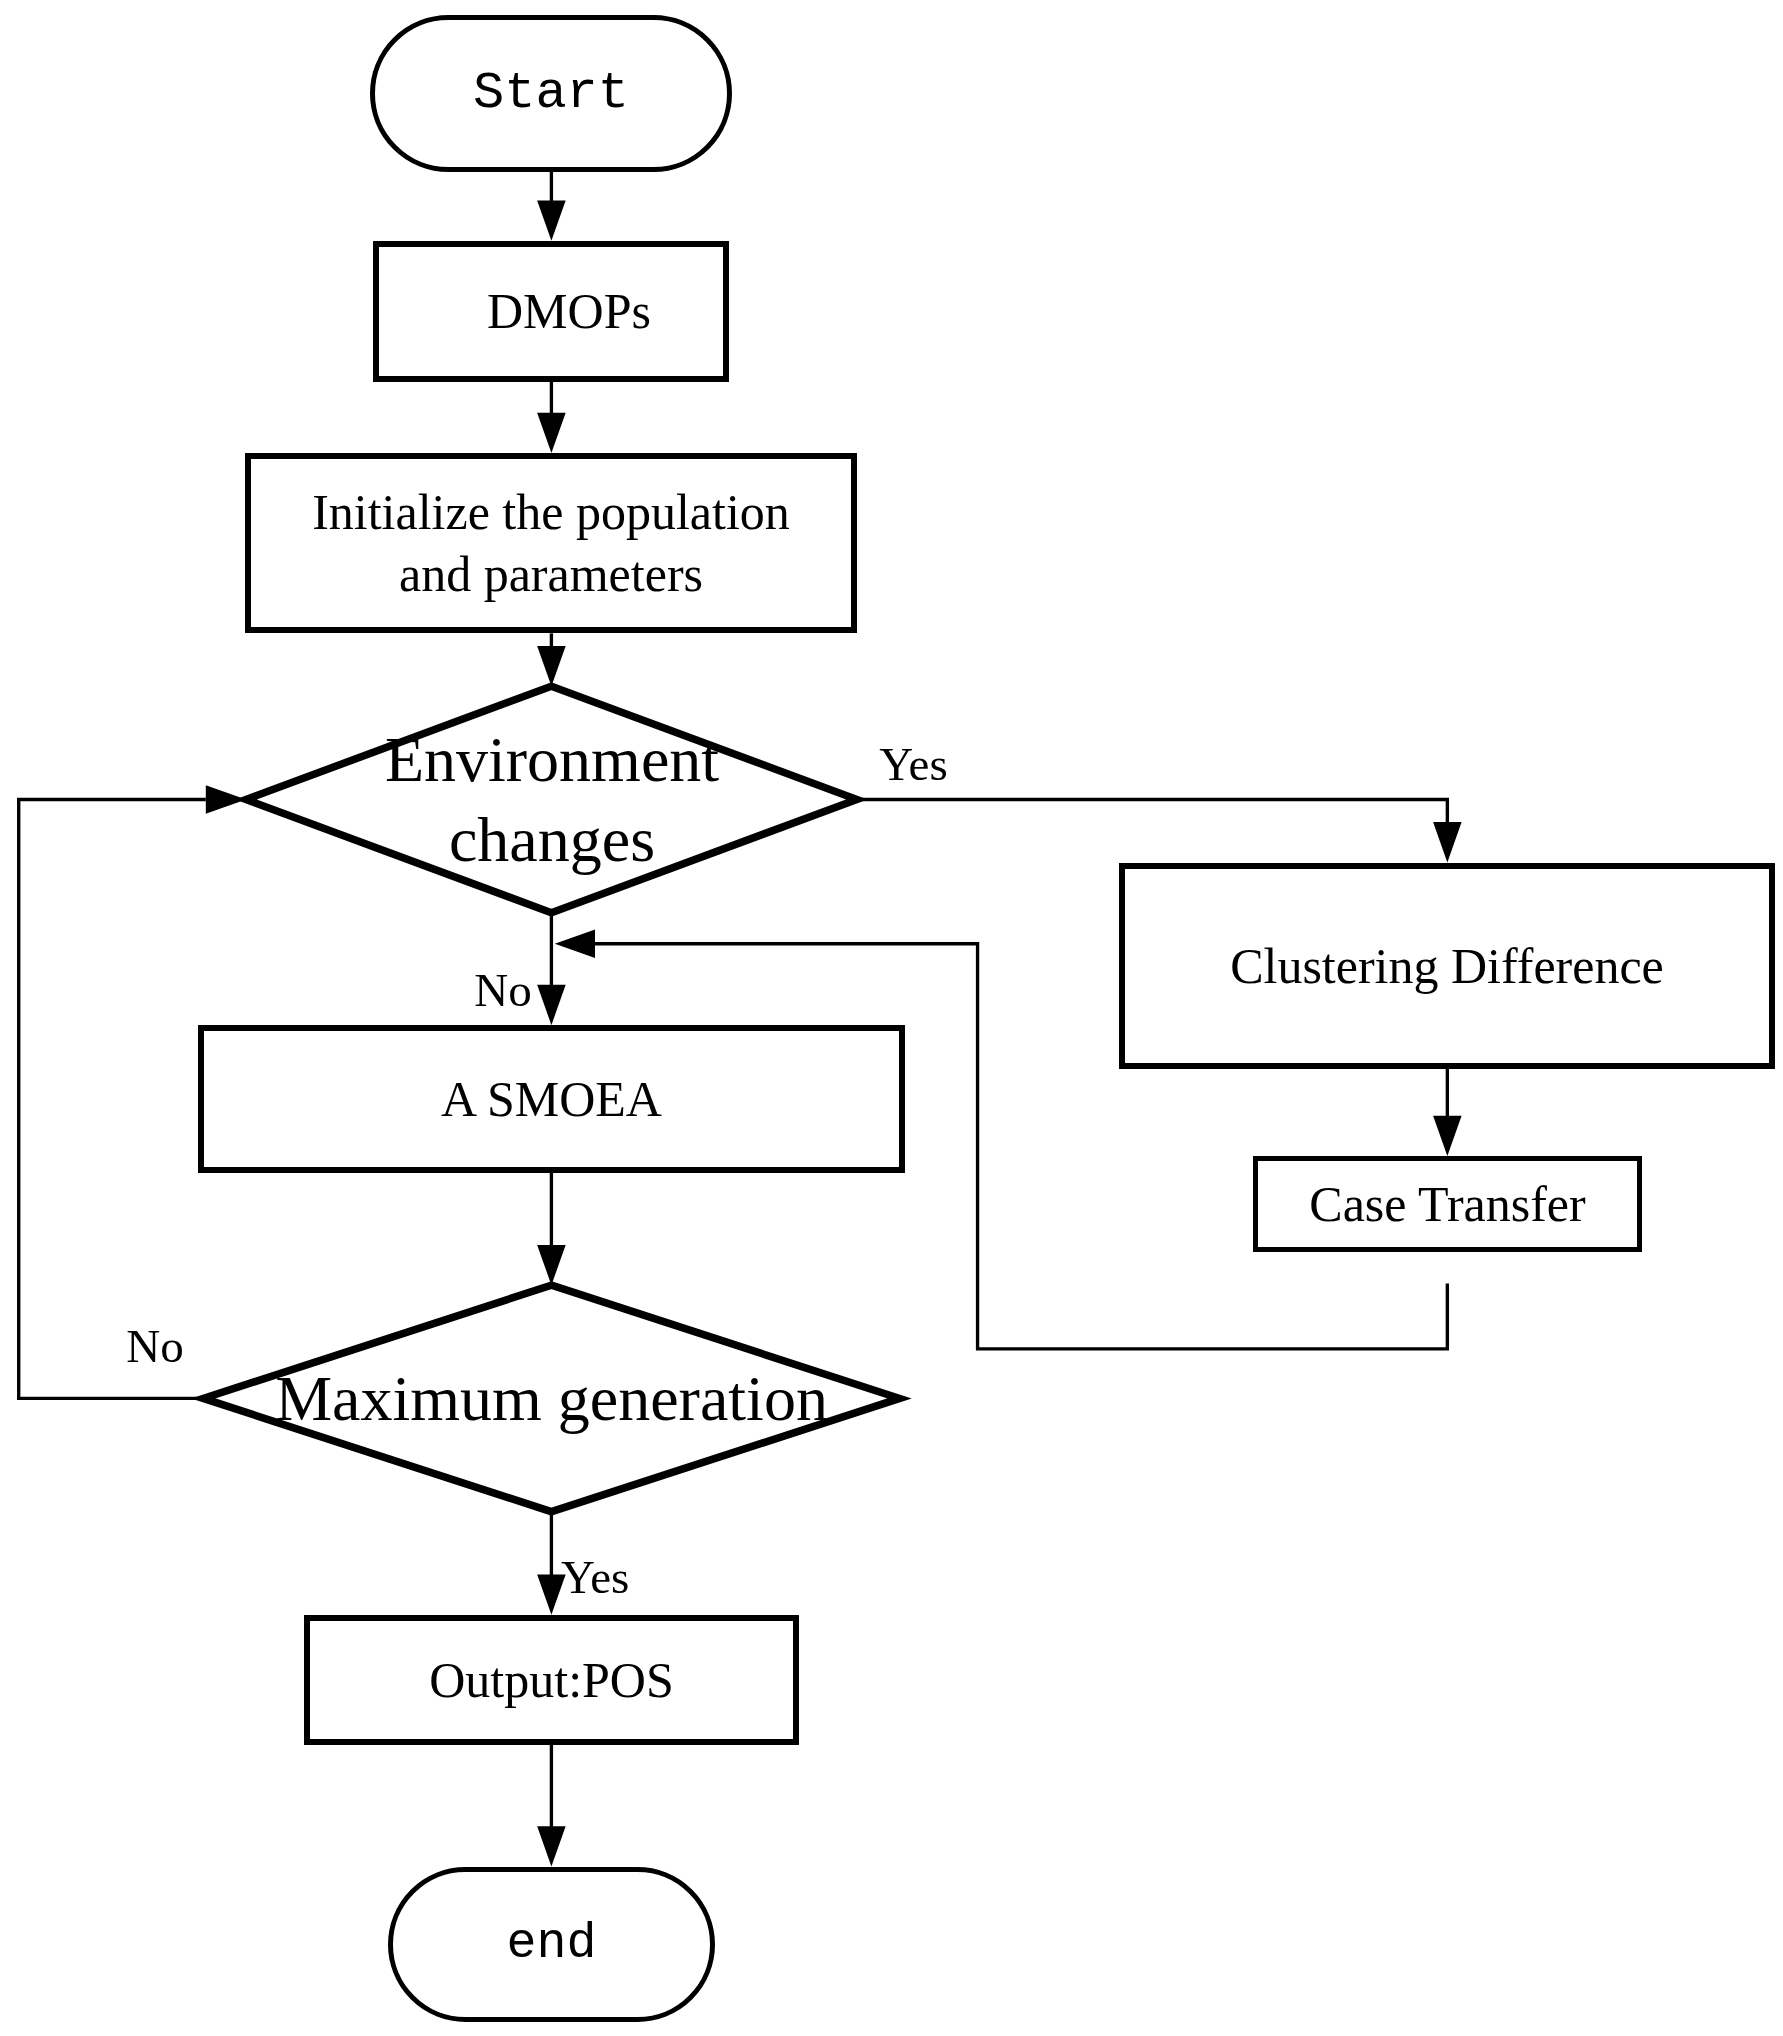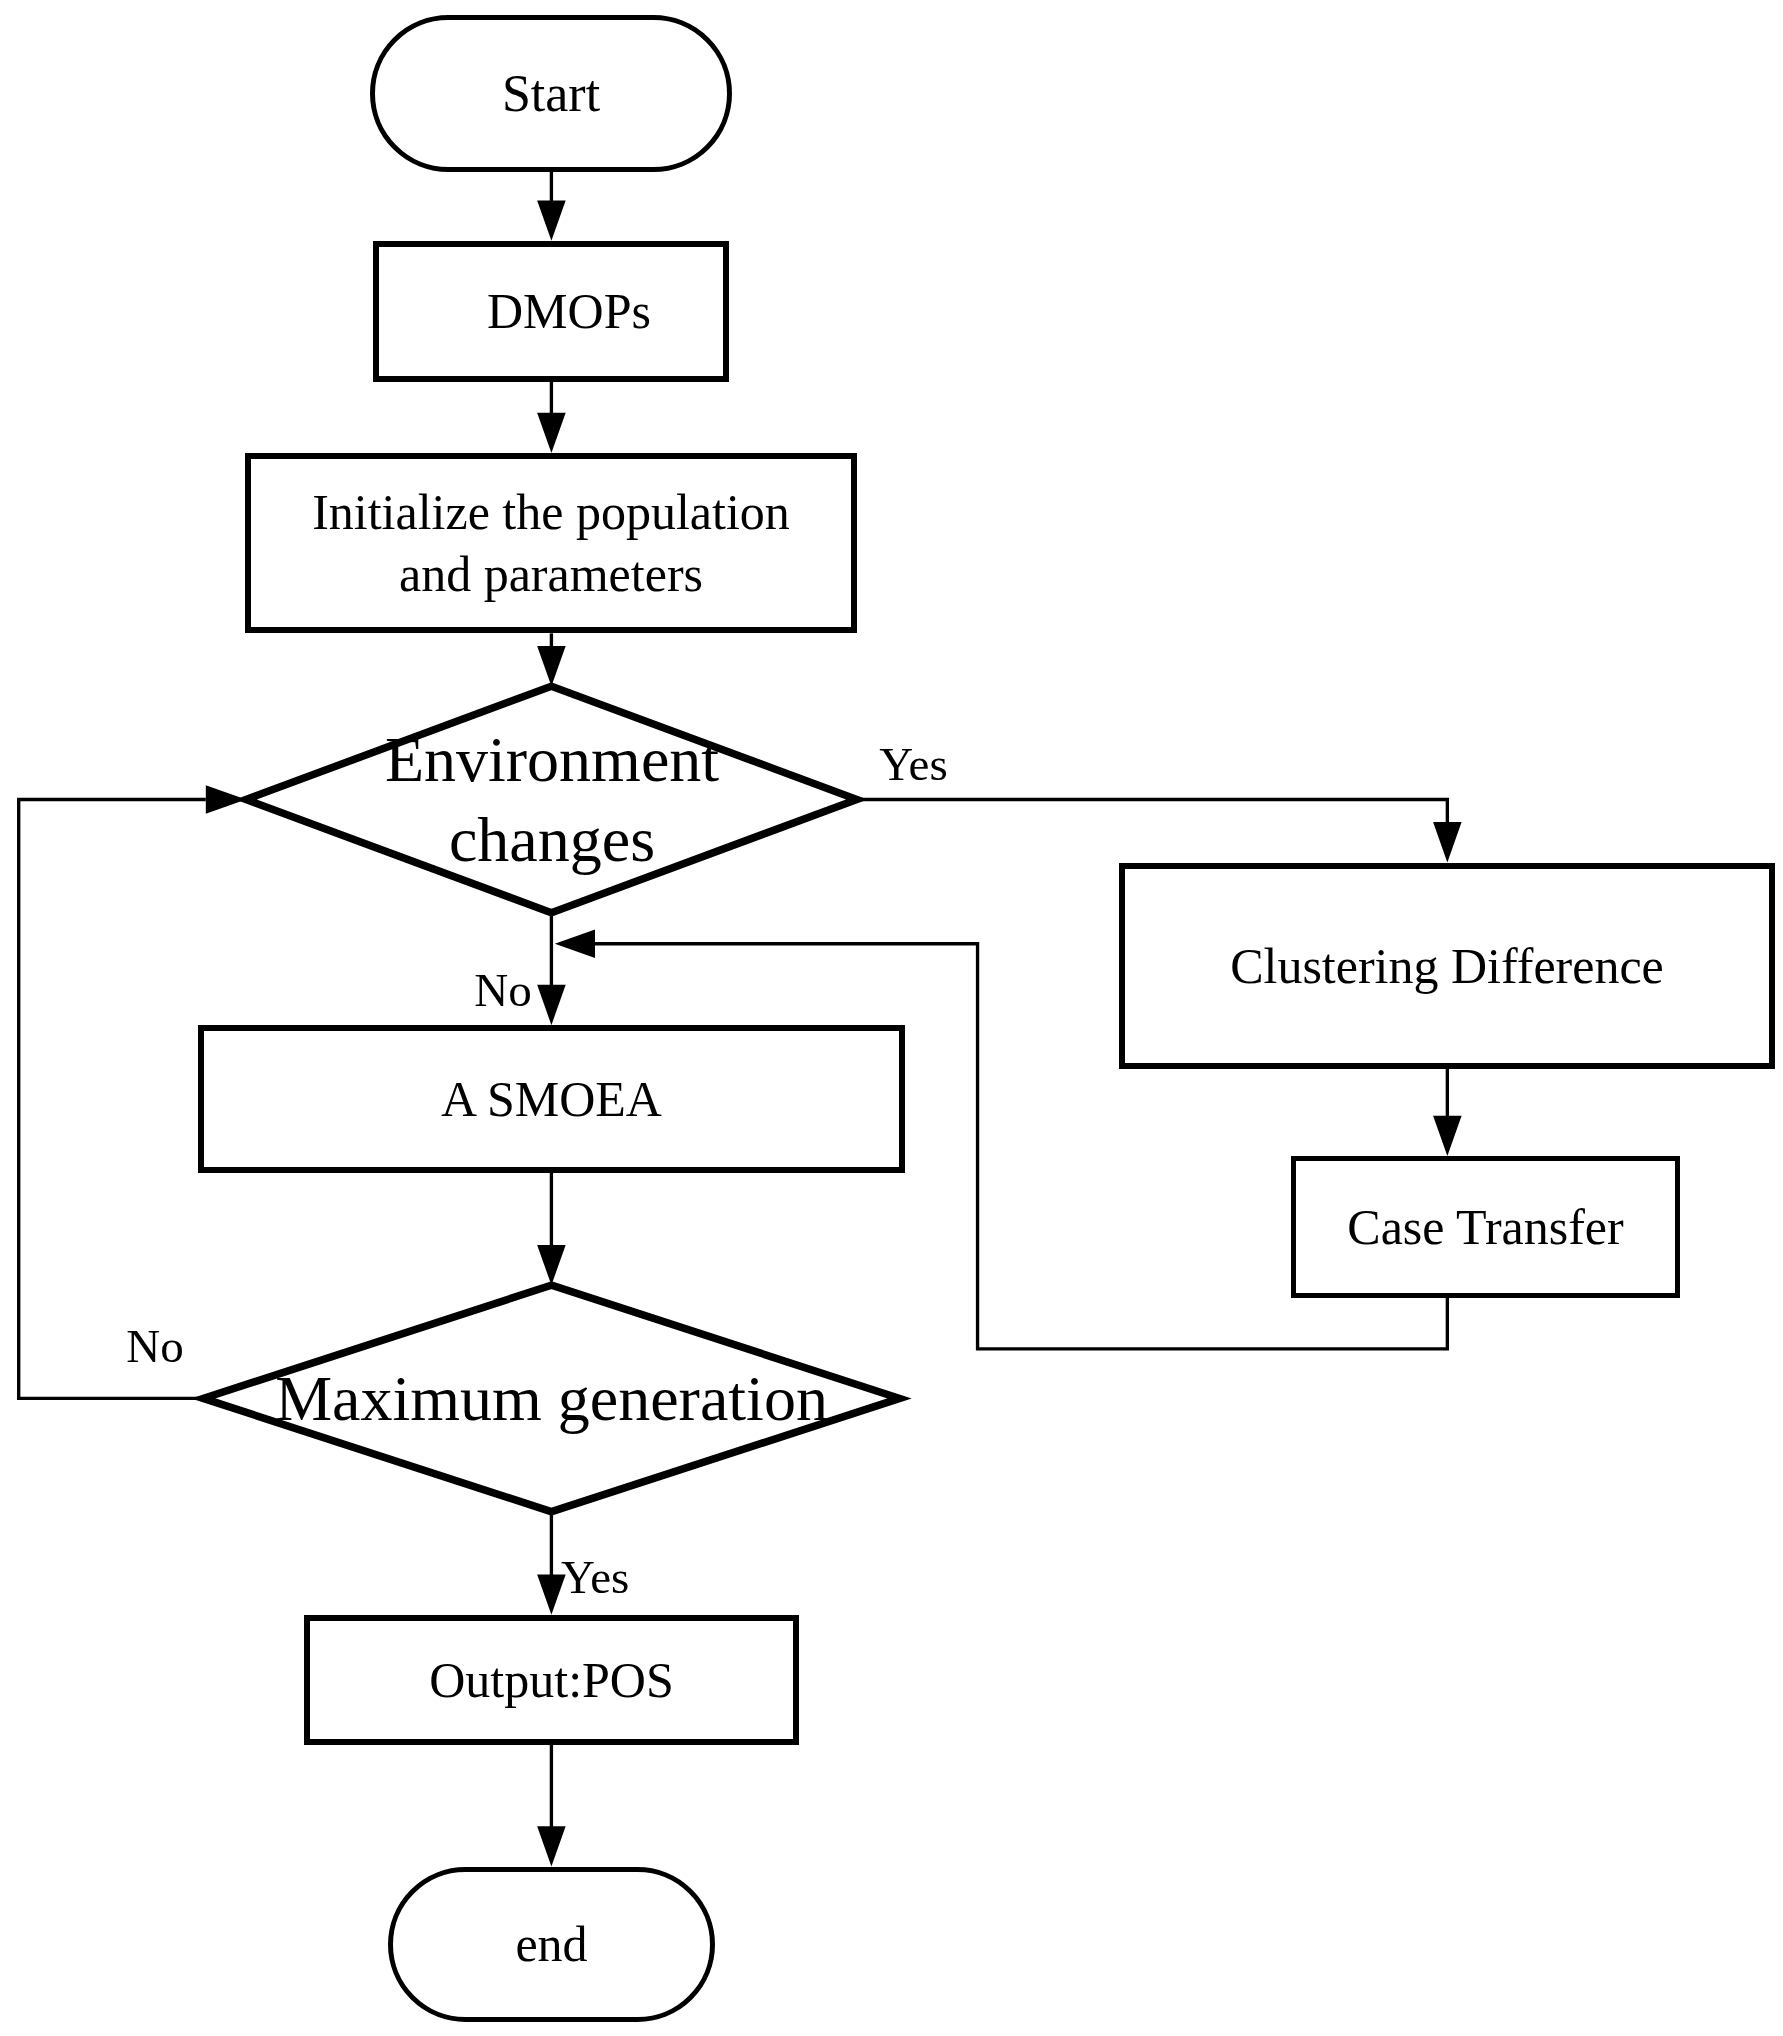--- a/index.html
+++ b/index.html
@@ -30,20 +30,21 @@
     display: flex;
     align-items: center;
     justify-content: center;
     text-align: center;
     font-size: 50px;
     line-height: 1.25;
   }
   .terminator {
     border-width: 5.9px;
     border-radius: 92px;
+    font-family: Liberation Mono, monospace;
   }
   .diamond-label {
     position: absolute;
     display: flex;
     align-items: center;
     justify-content: center;
     text-align: center;
     font-size: 64px;
     line-height: 1.25;
     background: transparent;
@@ -129,21 +130,21 @@
   </div>
 
   <div class="node" style="left:198px; top:1025px; width:707px; height:148px;">
     <span>A SMOEA</span>
   </div>
 
   <div class="node" style="left:1119px; top:863px; width:656px; height:206px;">
     <span>Clustering Difference</span>
   </div>
 
-  <div class="node" style="left:1291px; top:1156px; width:389px; height:142px; border-width:5.9px;">
+  <div class="node" style="left:1253px; top:1156px; width:389px; height:96px; border-width:5.9px;">
     <span>Case Transfer</span>
   </div>
 
   <div class="node" style="left:304px; top:1615px; width:495px; height:130px;">
     <span>Output:POS</span>
   </div>
 
   <div class="node terminator" style="left:388px; top:1867px; width:327px; height:155px;">
     <span>end</span>
   </div>

